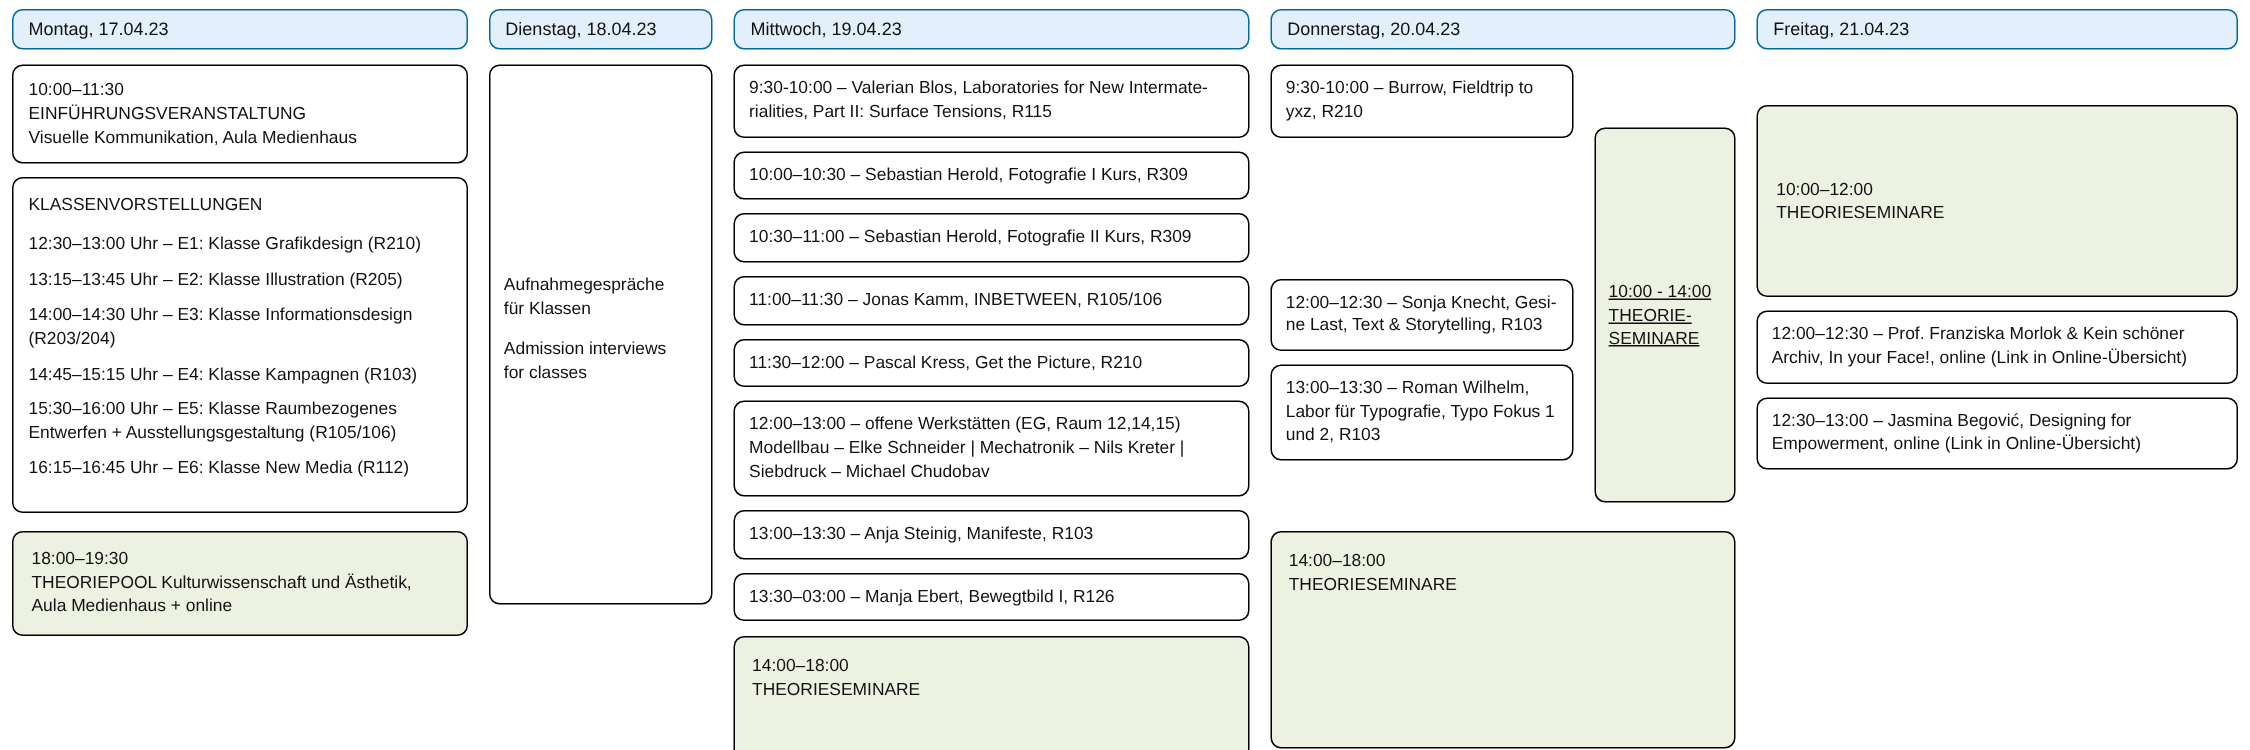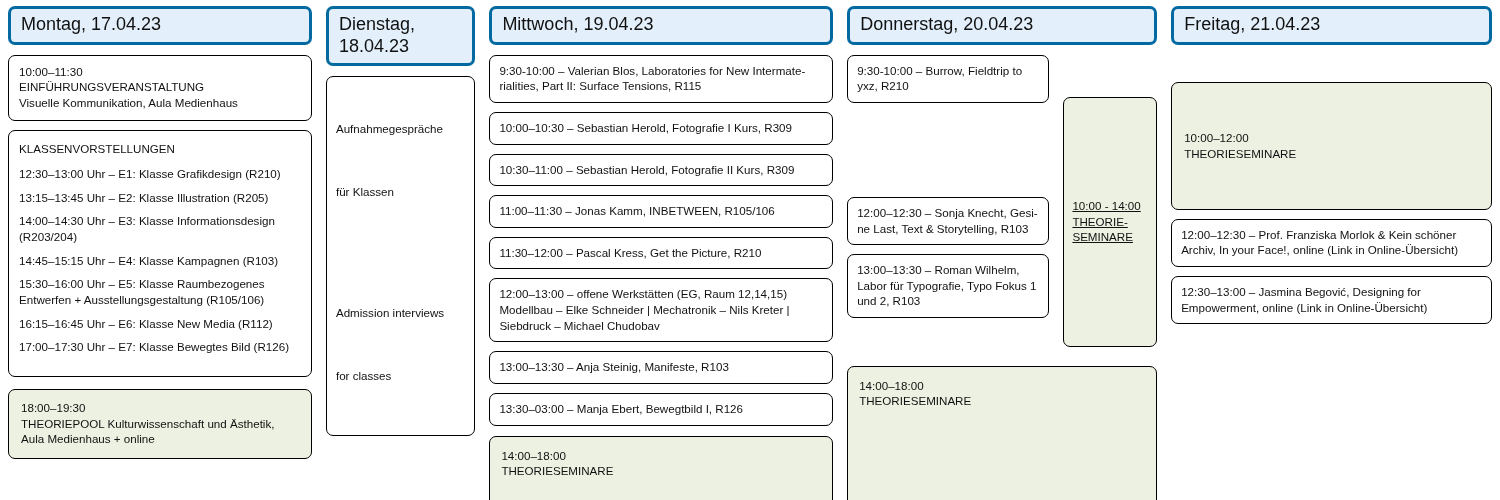--- a/index.html
+++ b/index.html
@@ -29,24 +29,24 @@
     box-sizing: border-box;
   }
   .col-mon  { width: 305px; }
   .col-tue  { width: 150px; }
   .col-wed  { width: 345px; }
   .col-thu  { width: 310px; }
   .col-fri  { width: 322px; }
 
   .day-header {
     box-sizing: border-box;
-    border: 3px solid #0369a1;
+    border: 1px solid #0369a1;
     border-radius: 7px;
     background: #e3effa;
-    font-size: 18px;
+    font-size: 12px;
     padding: 5px 10px 6px 10px;
     margin-bottom: 10px;
     line-height: 1.2;
   }
 
   .card {
     box-sizing: border-box;
     border: 1px solid #000000;
     border-radius: 7px;
     background: #ffffff;
@@ -61,21 +61,20 @@
   }
   .card .line { display: block; }
 
   
   .col-tue .tall-card {
     height: 360px;
     padding-top: 0;
     display: flex;
     flex-direction: column;
     justify-content: center;
-    gap: 47px;
   }
   .col-tue .tall-card .line { margin: 0; }
   .col-tue .gap { height: 12px; }
 
   .col-mon .intro-card { padding: 8px 21px 9px 10px; }
   .col-mon .classes-card { padding: 10px 10px 21px 10px; }
   .col-mon .classes-card .line { margin-bottom: 8px; }
   .col-mon .classes-card .line:last-child { margin-bottom: 0; }
   .col-mon .classes-card .title { margin-bottom: 10px; }
   .col-mon .theorypool-card { margin-top: 12px; padding: 10px 10px 11px 12px; }
@@ -133,21 +132,20 @@
     </div>
 
     <div class="card classes-card">
       <span class="line title">KLASSENVORSTELLUNGEN</span>
       <span class="line">12:30–13:00 Uhr – E1: Klasse Grafikdesign (R210)</span>
       <span class="line">13:15–13:45 Uhr – E2: Klasse Illustration (R205)</span>
       <span class="line">14:00–14:30 Uhr – E3: Klasse Informationsdesign (R203/204)</span>
       <span class="line">14:45–15:15 Uhr  –  E4: Klasse Kampagnen (R103)</span>
       <span class="line">15:30–16:00 Uhr – E5: Klasse Raumbezogenes Entwerfen + Ausstellungsgestaltung (R105/106)</span>
       <span class="line">16:15–16:45 Uhr  –  E6: Klasse New Media (R112)</span>
-      <span class="line">17:00–17:30 Uhr  –  E7: Klasse Bewegtes Bild (R126)</span>
     </div>
 
     <div class="card green theorypool-card">
       <span class="line">18:00–19:30</span>
       <span class="line">THEORIEPOOL Kulturwissenschaft und Ästhetik,</span>
       <span class="line">Aula Medienhaus + online</span>
     </div>
   </div>
 
   <div class="day-col col-tue">

